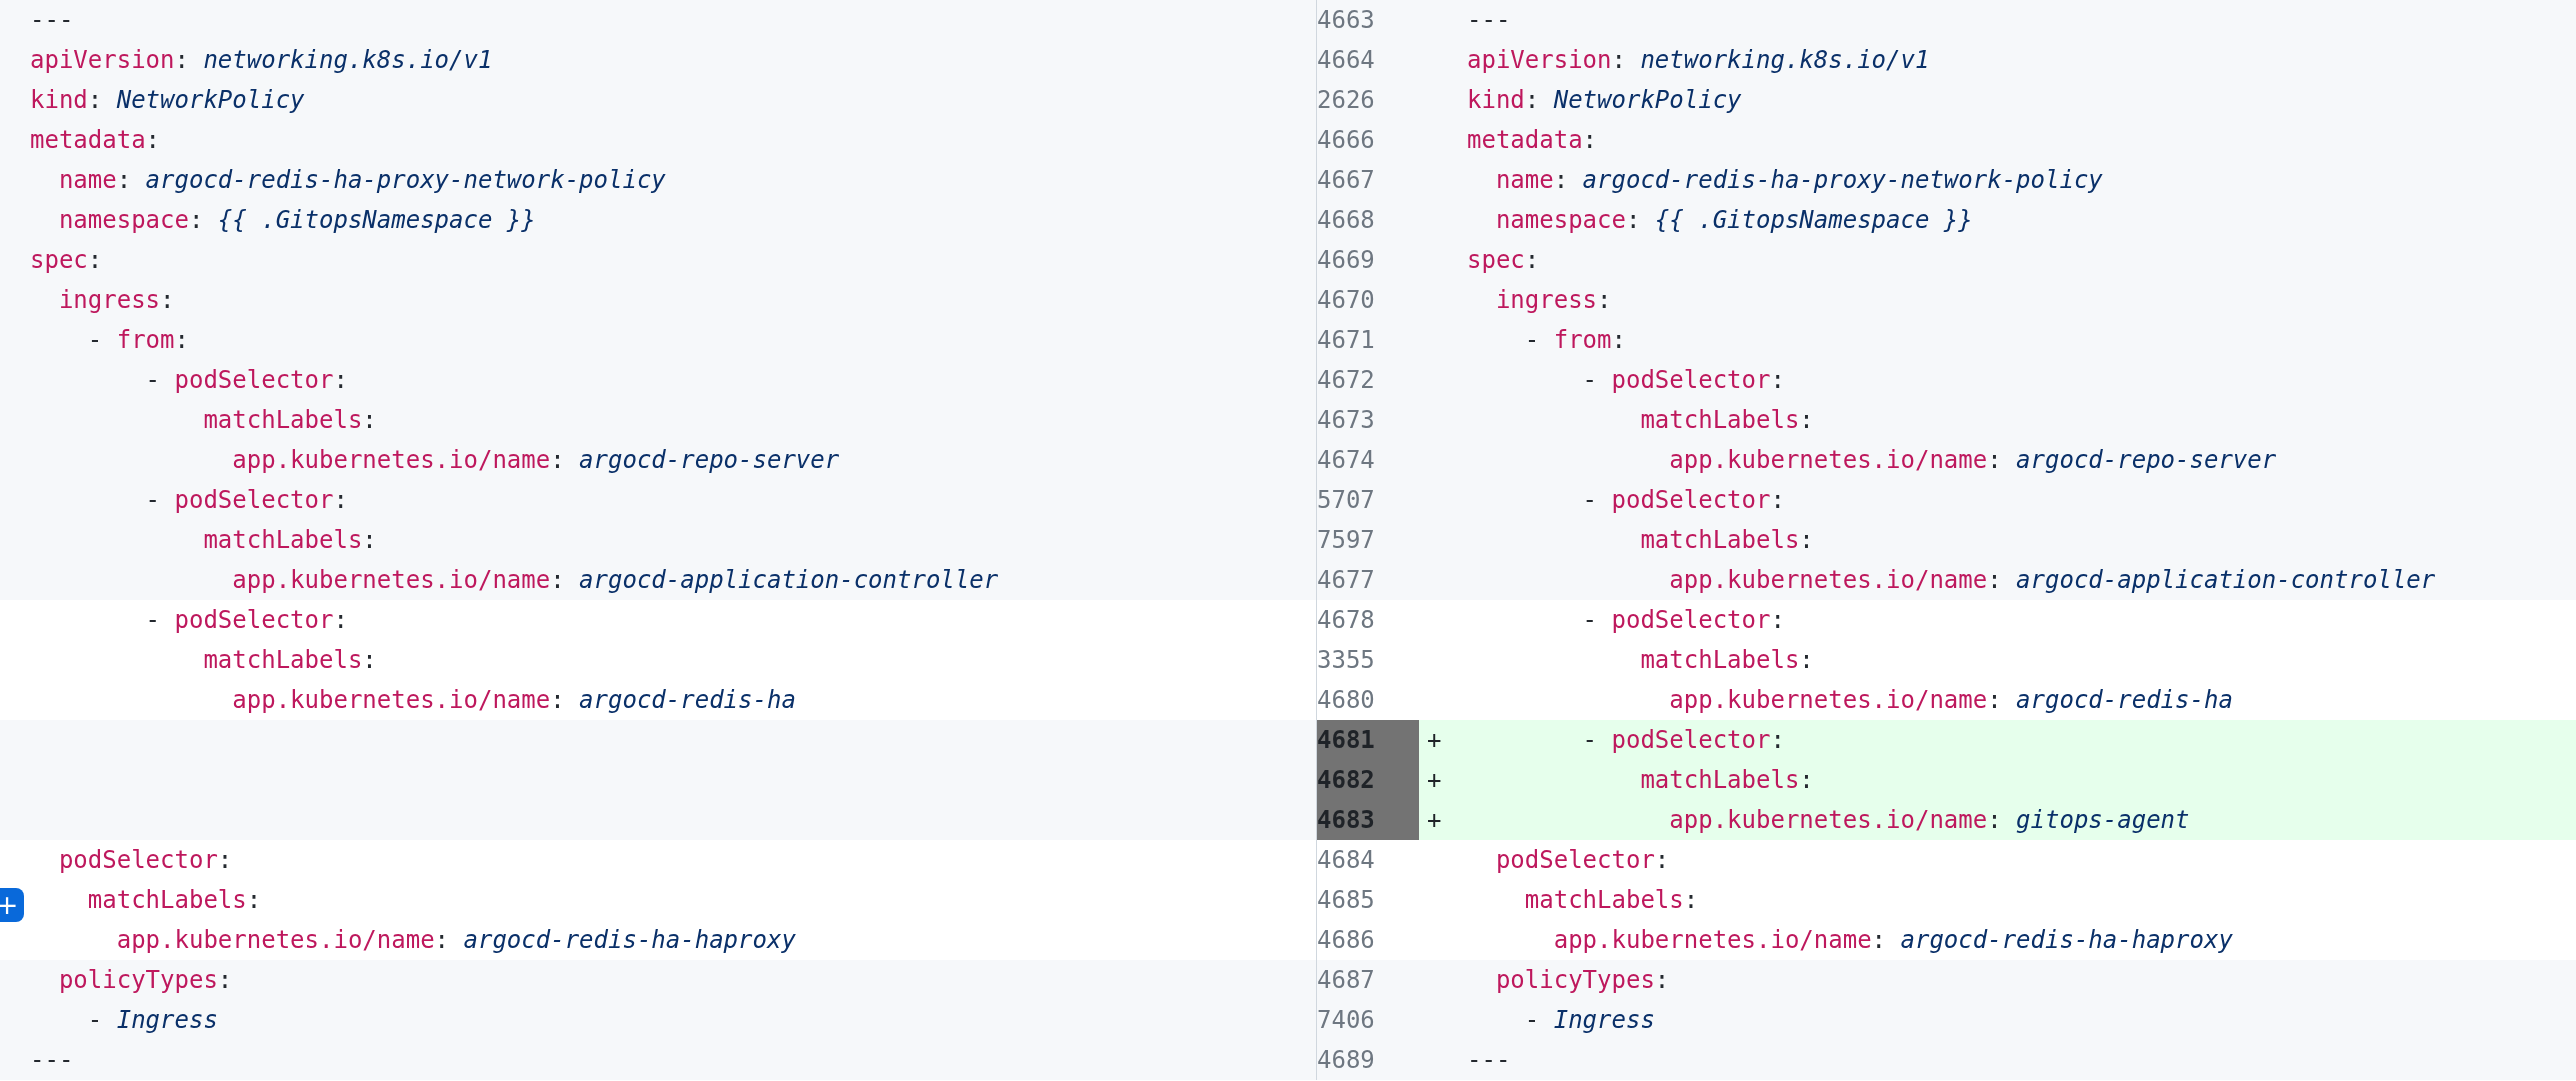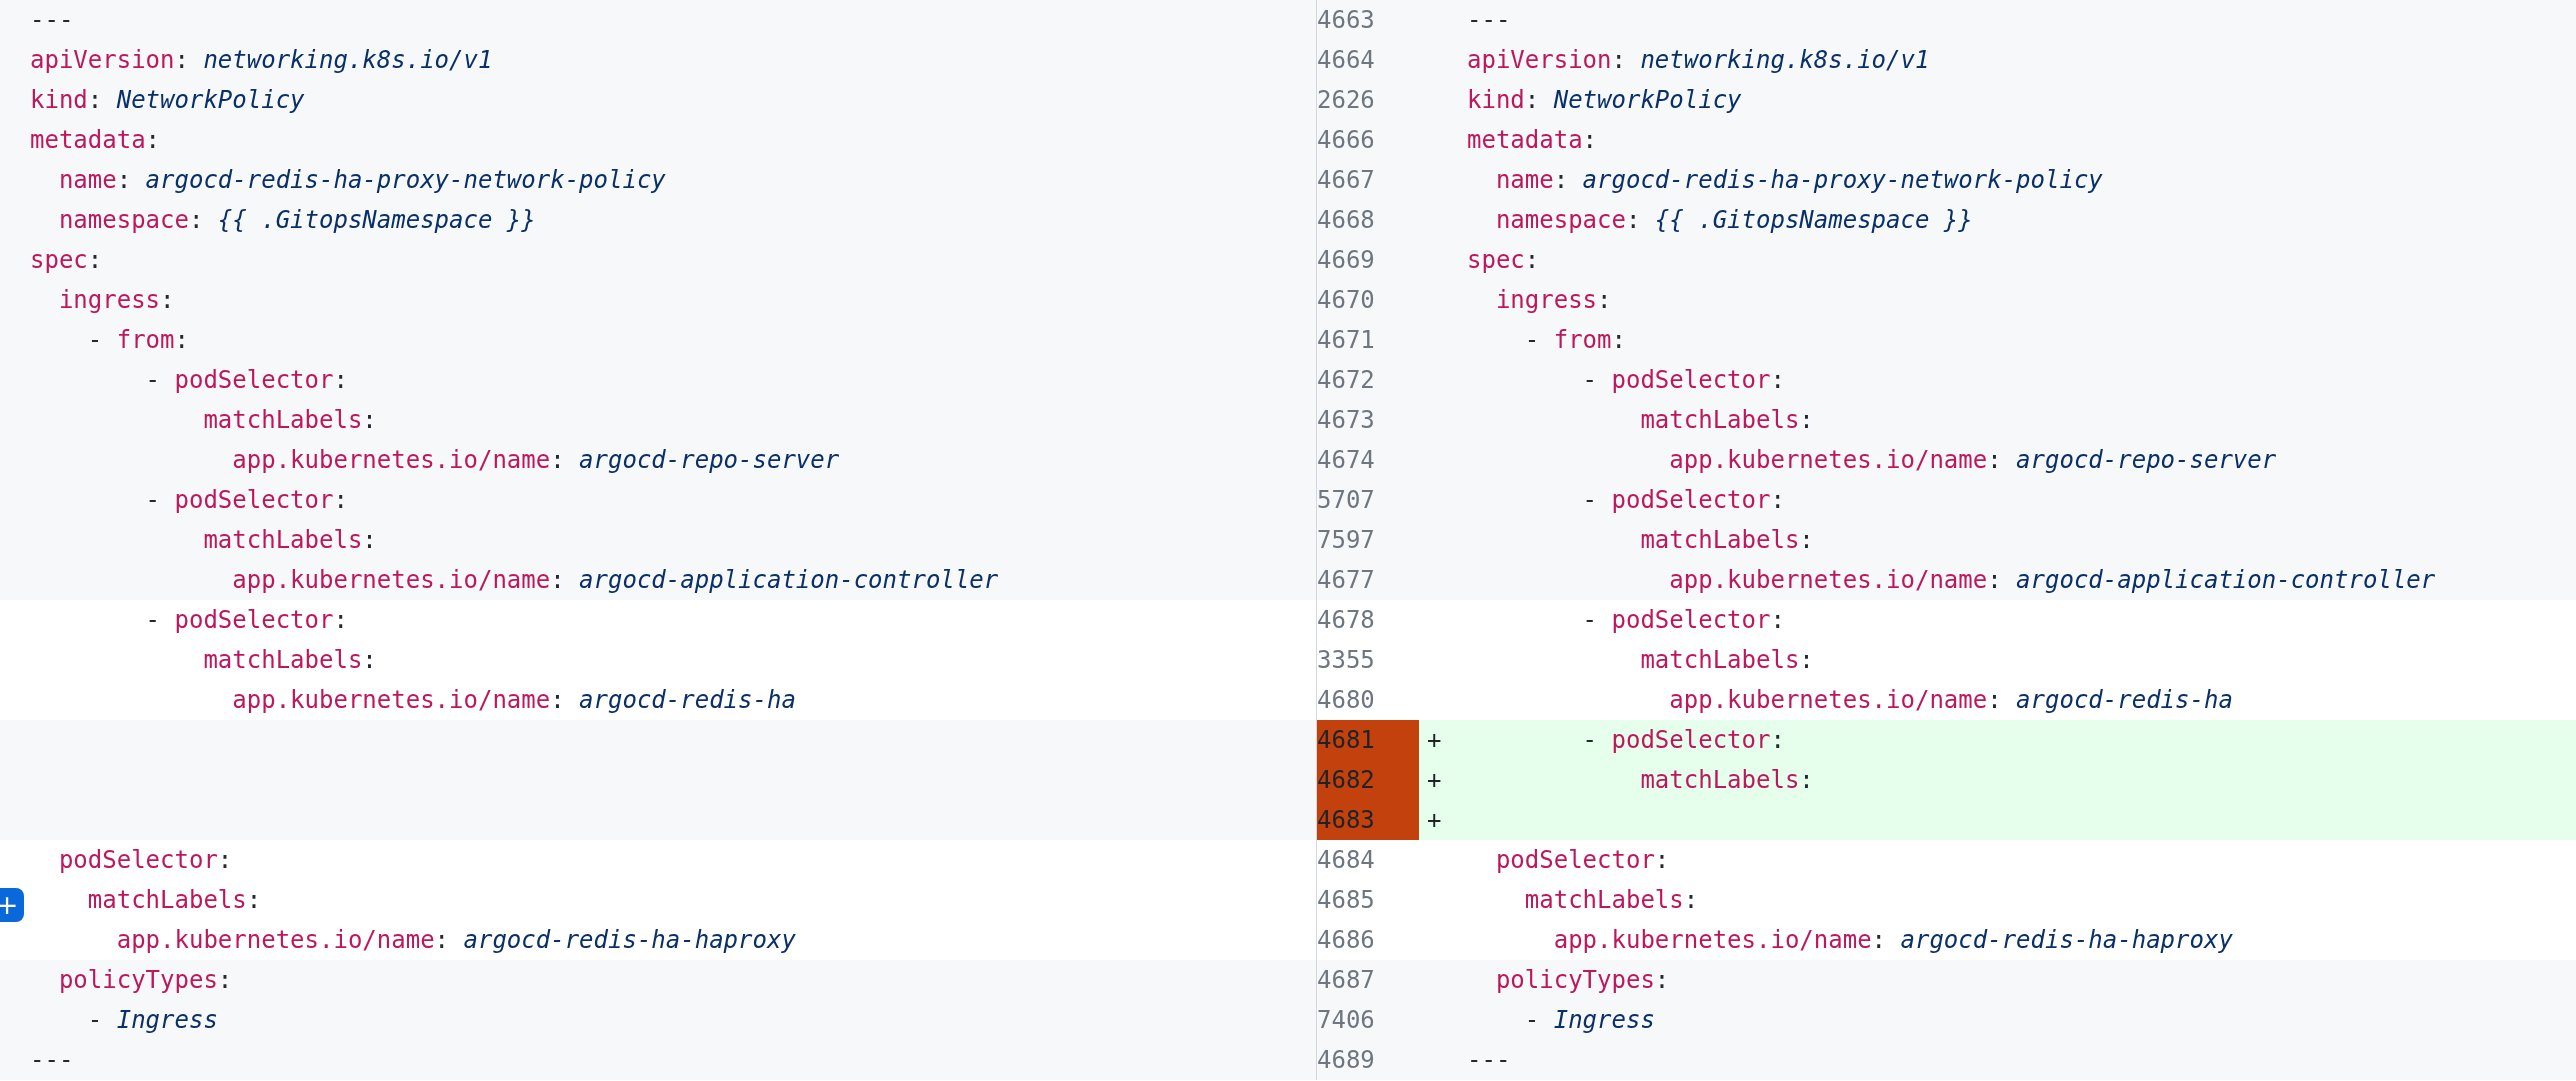--- a/index.html
+++ b/index.html
@@ -45,21 +45,21 @@
     overflow: hidden;
     white-space: pre;
     line-height: 40px;
   }
   .marker { position: absolute; left: 8px; top: 0; color: #1f2328; }
 
   
   .k-expanded { background: #f6f8fa; }
   .k-context  { background: #ffffff; }
   .left-empty { background: #f6f8fa; }
-  .gutter.k-added { background: #c2410c; color: #1f2328; }
+  .gutter.k-added { background: #737373; color: #1f2328; font-weight: bold; }
   .cell-right.k-added { background: #e6ffec; }
 
   
   .tk-key  { color: #be185d; }
   .tk-str  { color: #0a3069; font-style: italic; }
   .tk-pun  { color: #24292f; }
   .tk-meta { color: #24292f; }
 
   
   .add-comment-btn {
@@ -182,21 +182,21 @@
         <div class="cell-right k-added"><span class="marker">+</span><span><span class="tk-pun">        - </span><span class="tk-key">podSelector</span><span class="tk-pun">:</span></span></div>
       </div>
       <div class="row">
         <div class="cell-left left-empty"></div>
         <div class="gutter k-added">4682</div>
         <div class="cell-right k-added"><span class="marker">+</span><span><span class="tk-pun">            </span><span class="tk-key">matchLabels</span><span class="tk-pun">:</span></span></div>
       </div>
       <div class="row">
         <div class="cell-left left-empty"></div>
         <div class="gutter k-added">4683</div>
-        <div class="cell-right k-added"><span class="marker">+</span></div>
+        <div class="cell-right k-added"><span class="marker">+</span><span><span class="tk-pun">              </span><span class="tk-key">app.kubernetes.io/name</span><span class="tk-pun">: </span><span class="tk-str">gitops-agent</span></span></div>
       </div>
       <div class="row">
         <div class="cell-left k-context"><span><span class="tk-pun">  </span><span class="tk-key">podSelector</span><span class="tk-pun">:</span></span></div>
         <div class="gutter k-context">4684</div>
         <div class="cell-right k-context"><span><span class="tk-pun">  </span><span class="tk-key">podSelector</span><span class="tk-pun">:</span></span></div>
       </div>
       <div class="row">
         <div class="cell-left k-context"><span><span class="tk-pun">    </span><span class="tk-key">matchLabels</span><span class="tk-pun">:</span></span></div>
         <div class="gutter k-context">4685</div>
         <div class="cell-right k-context"><span><span class="tk-pun">    </span><span class="tk-key">matchLabels</span><span class="tk-pun">:</span></span></div>

